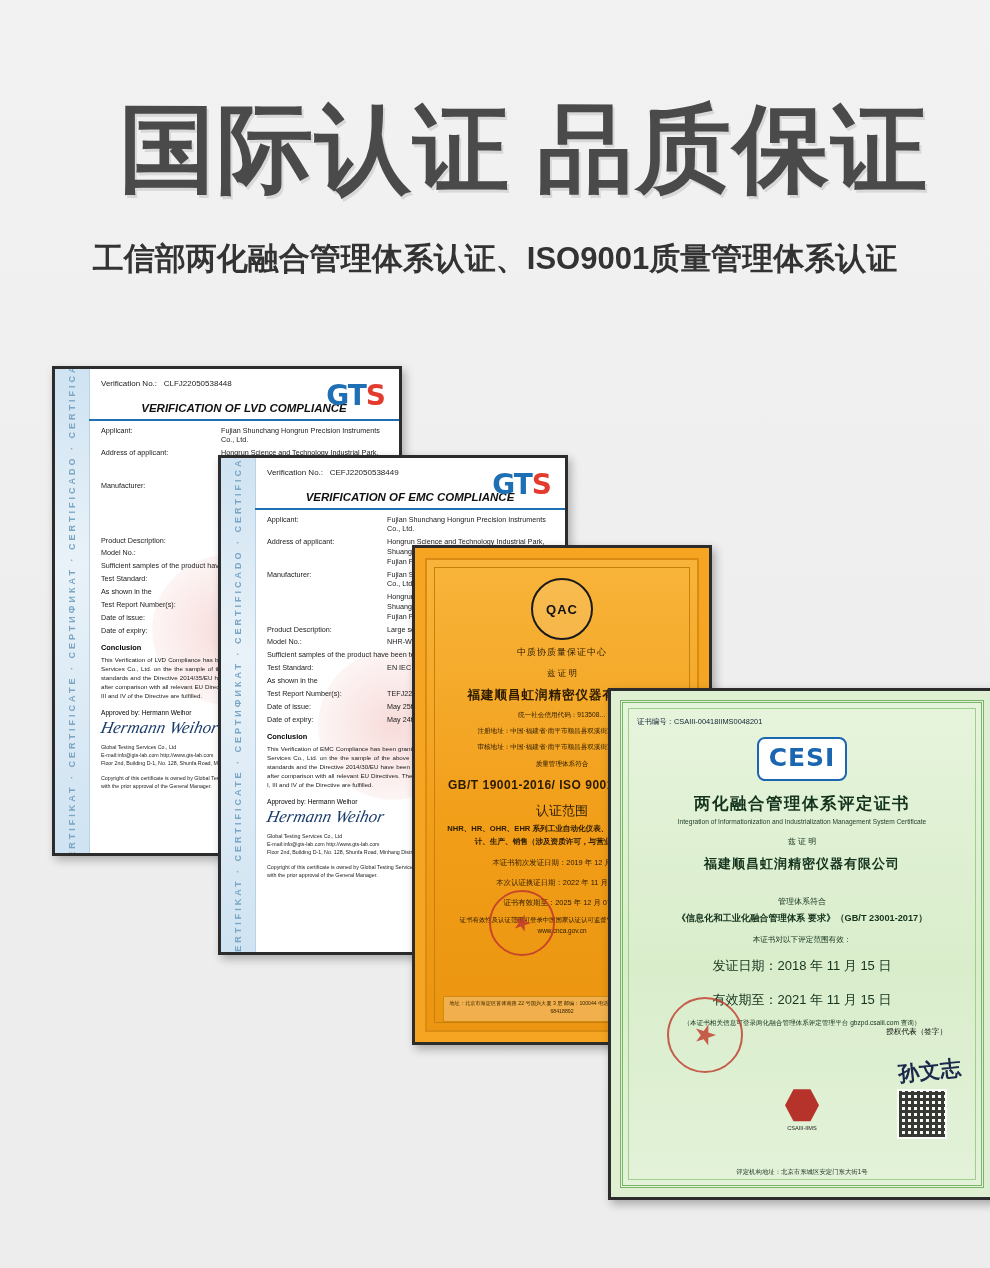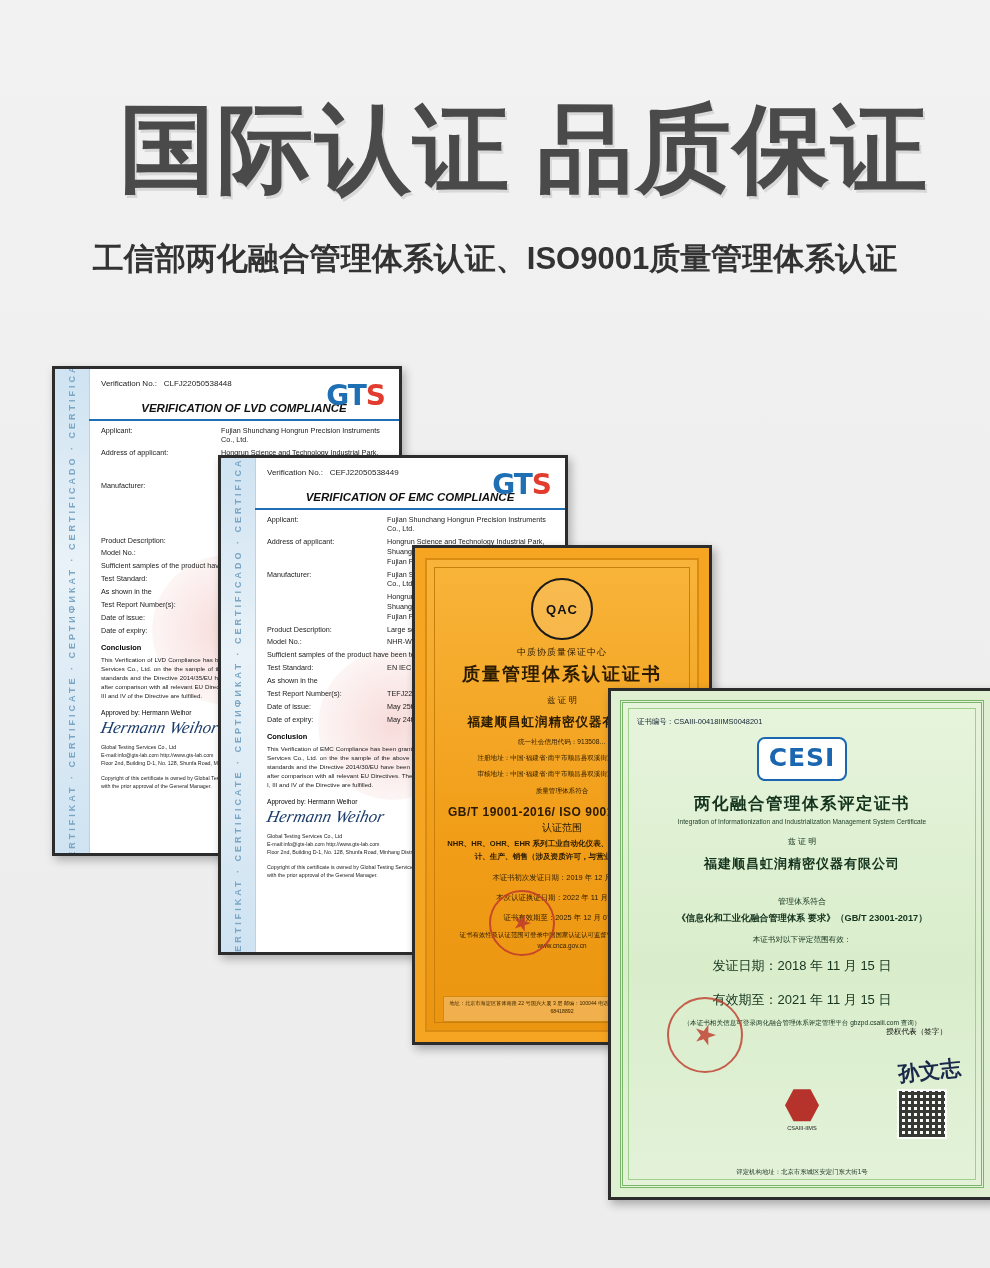--- a/index.html
+++ b/index.html
@@ -109,21 +109,21 @@
     content:"QAC";position:absolute;left:0;right:0;top:50%;
     transform:translateY(-50%);font-size:13px;font-weight:bold;color:#111;
     letter-spacing:1px;
   }
   .qac .org{font-size:9px;margin-top:6px;letter-spacing:1px;}
   .qac .bigtitle{font-size:18px;font-weight:bold;margin-top:3px;letter-spacing:2px;}
   .qac .zsm{font-size:8.5px;margin-top:9px;}
   .qac .company{font-size:12.5px;font-weight:bold;margin-top:7px;letter-spacing:1px;}
   .qac .sm{font-size:6.6px;line-height:1.7;margin-top:5px;}
   .qac .std{font-size:12px;font-weight:bold;margin-top:8px;letter-spacing:.5px;}
-  .qac .scopehd{font-size:10px;}
+  .qac .scopehd{font-size:13px;margin-top:8px;}
   .qac .scope{font-size:7.6px;font-weight:bold;line-height:1.7;margin-top:3px;}
   .qac .dates{font-size:7.4px;line-height:1.8;margin-top:7px;}
   .qac .note{font-size:6.4px;line-height:1.7;margin-top:5px;}
   .qac .stamp{
     position:absolute;left:62px;bottom:74px;width:62px;height:62px;border-radius:50%;
     border:2px solid #c0392b;opacity:.85;
   }
   .qac .stamp:after{
     content:"";position:absolute;left:50%;top:50%;width:18px;height:18px;
     transform:translate(-50%,-50%) rotate(18deg);
@@ -361,21 +361,20 @@
     </div>
     <div class="ce-mark">CE</div>
   </div>
 
   <div class="cert qac" style="left:412px;top:545px;width:300px;height:500px;">
     <div class="frame">
       <div class="frame2"></div>
       <div class="content">
         <div class="badge"></div>
         <div class="org">中质协质量保证中心</div>
-        <div class="bigtitle">质量管理体系认证证书</div>
         <div class="zsm">兹 证 明</div>
         <div class="company">福建顺昌虹润精密仪器有限公司</div>
         <div class="sm">统一社会信用代码：913508…</div>
         <div class="sm">注册地址：中国·福建省·南平市顺昌县双溪街道虹润科技园</div>
         <div class="sm">审核地址：中国·福建省·南平市顺昌县双溪街道虹润科技园</div>
         <div class="sm">质量管理体系符合</div>
         <div class="std">GB/T 19001-2016/ ISO 9001:2015 标准</div>
         <div class="scopehd">认证范围</div>
         <div class="scope">NHR、HR、OHR、EHR 系列工业自动化仪表、智能数显控制仪的设计、生产、销售（涉及资质许可，与营业执照一致）</div>
         <div class="dates">本证书初次发证日期：2019 年 12 月 08 日</div>

